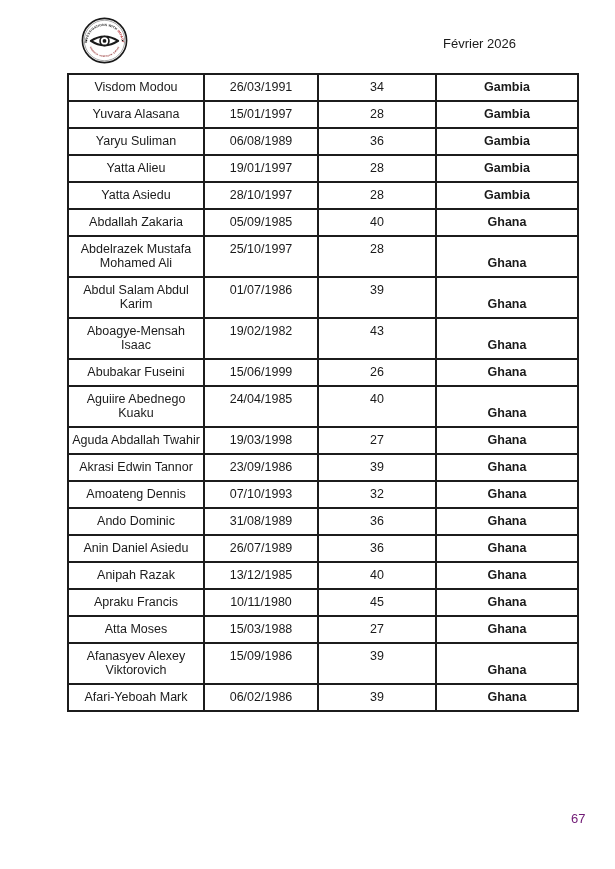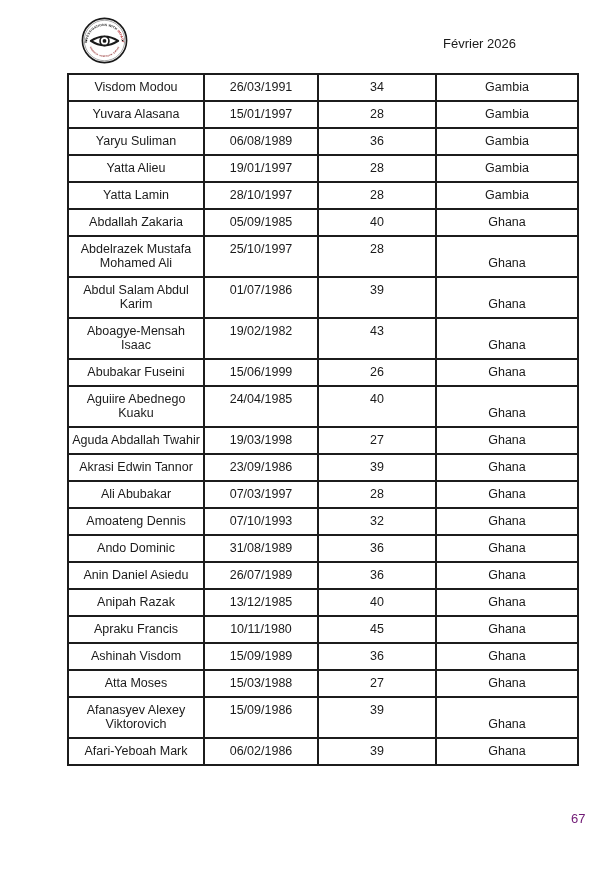--- a/index.html
+++ b/index.html
@@ -50,21 +50,21 @@
     text-align: center;
     font-size: 12.5px;
     line-height: 14px;
     padding: 5px 2px 6px 2px;
     color: #1a1a1a;
     word-wrap: break-word;
   }
   td.col-name    { vertical-align: middle; }
   td.col-dob     { vertical-align: top; border-radius: 9px; }
   td.col-age     { vertical-align: top; }
-  td.col-country { vertical-align: bottom; }
+  td.col-country { vertical-align: bottom; font-weight: bold; }
   .page-number {
     position: absolute;
     left: 571px;
     top: 811px;
     font-size: 13px;
     color: #701a75;
   }
 </style>
 </head>
 <body>
@@ -121,21 +121,21 @@
     <td class="col-age">36</td>
     <td class="col-country">Gambia</td>
   </tr>
         <tr>
     <td class="col-name">Yatta Alieu</td>
     <td class="col-dob">19/01/1997</td>
     <td class="col-age">28</td>
     <td class="col-country">Gambia</td>
   </tr>
         <tr>
-    <td class="col-name">Yatta Lamin</td>
+    <td class="col-name">Yatta Asiedu</td>
     <td class="col-dob">28/10/1997</td>
     <td class="col-age">28</td>
     <td class="col-country">Gambia</td>
   </tr>
         <tr>
     <td class="col-name">Abdallah Zakaria</td>
     <td class="col-dob">05/09/1985</td>
     <td class="col-age">40</td>
     <td class="col-country">Ghana</td>
   </tr>
@@ -175,26 +175,20 @@
     <td class="col-age">27</td>
     <td class="col-country">Ghana</td>
   </tr>
         <tr>
     <td class="col-name">Akrasi Edwin Tannor</td>
     <td class="col-dob">23/09/1986</td>
     <td class="col-age">39</td>
     <td class="col-country">Ghana</td>
   </tr>
         <tr>
-    <td class="col-name">Ali Abubakar</td>
-    <td class="col-dob">07/03/1997</td>
-    <td class="col-age">28</td>
-    <td class="col-country">Ghana</td>
-  </tr>
-        <tr>
     <td class="col-name">Amoateng Dennis</td>
     <td class="col-dob">07/10/1993</td>
     <td class="col-age">32</td>
     <td class="col-country">Ghana</td>
   </tr>
         <tr>
     <td class="col-name">Ando Dominic</td>
     <td class="col-dob">31/08/1989</td>
     <td class="col-age">36</td>
     <td class="col-country">Ghana</td>
@@ -211,26 +205,20 @@
     <td class="col-age">40</td>
     <td class="col-country">Ghana</td>
   </tr>
         <tr>
     <td class="col-name">Apraku Francis</td>
     <td class="col-dob">10/11/1980</td>
     <td class="col-age">45</td>
     <td class="col-country">Ghana</td>
   </tr>
         <tr>
-    <td class="col-name">Ashinah Visdom</td>
-    <td class="col-dob">15/09/1989</td>
-    <td class="col-age">36</td>
-    <td class="col-country">Ghana</td>
-  </tr>
-        <tr>
     <td class="col-name">Atta Moses</td>
     <td class="col-dob">15/03/1988</td>
     <td class="col-age">27</td>
     <td class="col-country">Ghana</td>
   </tr>
         <tr>
     <td class="col-name">Afanasyev Alexey Viktorovich</td>
     <td class="col-dob">15/09/1986</td>
     <td class="col-age">39</td>
     <td class="col-country">Ghana</td>

